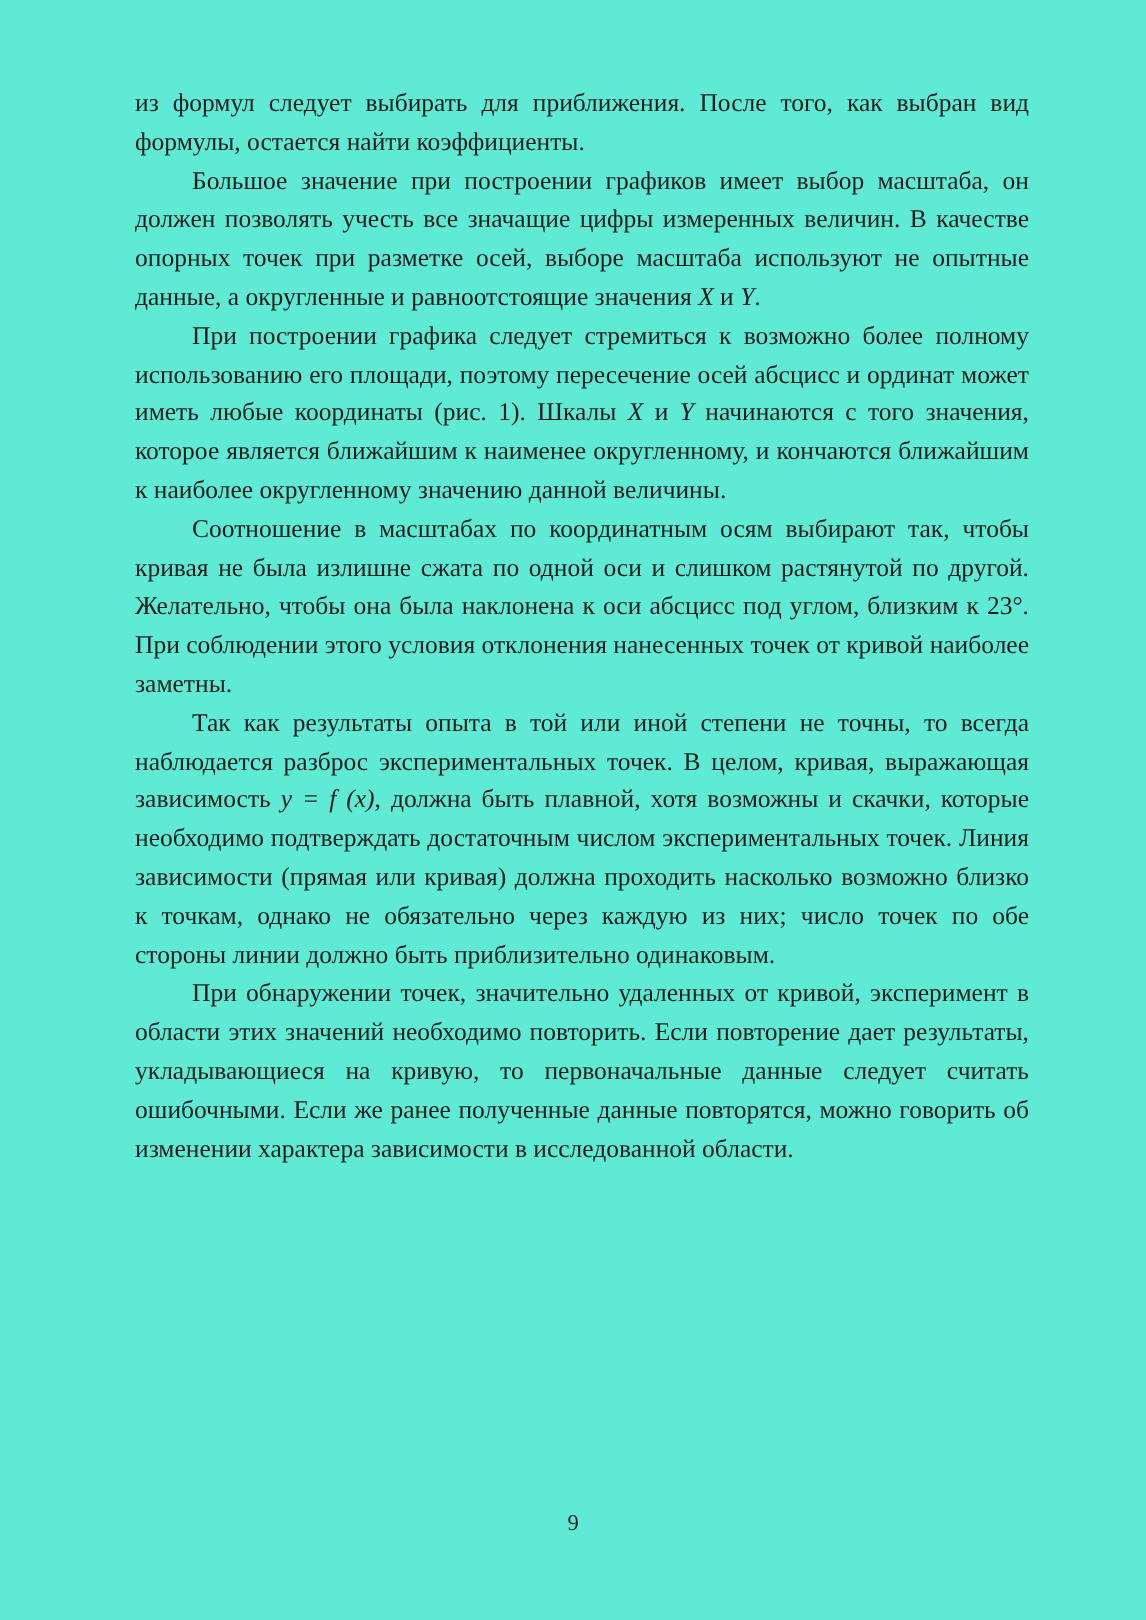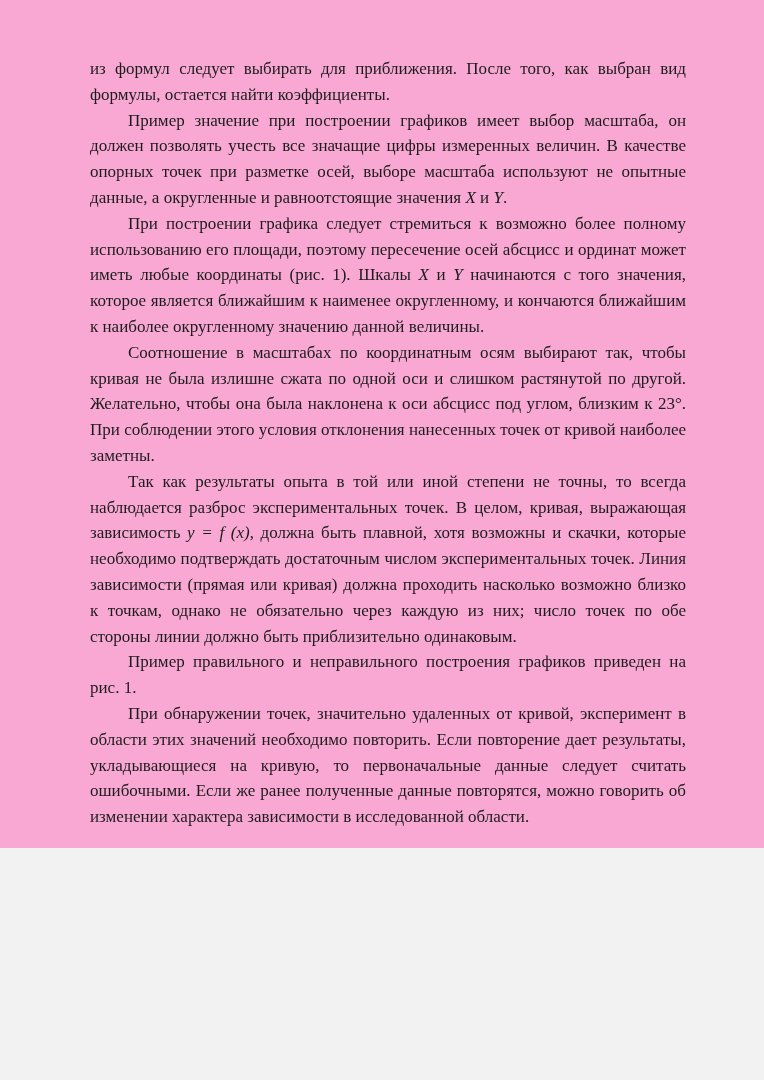--- a/index.html
+++ b/index.html
@@ -8,22 +8,22 @@
   }
   body {
     width: 764px;
     height: 1080px;
     background: #f2f2f2;
     font-family: "Liberation Serif", "DejaVu Serif", serif;
   }
   .page {
     position: relative;
     width: 764px;
-    height: 848px;
-    background: #f9a8d4;
+    height: 1080px;
+    background: #5eead4;
     color: #1c1c1c;
     overflow: hidden;
   }
   .content {
     position: absolute;
     left: 90px;
     top: 56px;
     width: 596px;
     font-size: 17px;
     line-height: 25.8px;
@@ -49,21 +49,20 @@
     font-size: 15px;
     color: #1c1c1c;
   }
 </style>
 </head>
 <body>
 
 <div class="page">
   <div class="content">
     <p class="para no-indent"><span>из формул следует выбирать для приближения. После того, как выбран вид формулы, остается найти коэффициенты.</span></p>
-    <p class="para"><span>Пример значение при построении графиков имеет выбор масштаба, он должен позволять учесть все значащие цифры измеренных величин. В качестве опорных точек при разметке осей, выборе масштаба используют не опытные данные, а округленные и равноотстоящие значения </span><span class="italic">X</span><span> и </span><span class="italic">Y</span><span>.</span></p>
+    <p class="para"><span>Большое значение при построении графиков имеет выбор масштаба, он должен позволять учесть все значащие цифры измеренных величин. В качестве опорных точек при разметке осей, выборе масштаба используют не опытные данные, а округленные и равноотстоящие значения </span><span class="italic">X</span><span> и </span><span class="italic">Y</span><span>.</span></p>
     <p class="para"><span>При построении графика следует стремиться к возможно более полному использованию его площади, поэтому пересечение осей абсцисс и ординат может иметь любые координаты (рис. 1). Шкалы </span><span class="italic">X</span><span> и </span><span class="italic">Y</span><span> начинаются с того значения, которое является ближайшим к наименее округленному, и кончаются ближайшим к наиболее округленному значению данной величины.</span></p>
     <p class="para"><span>Соотношение в масштабах по координатным осям выбирают так, чтобы кривая не была излишне сжата по одной оси и слишком растянутой по другой. Желательно, чтобы она была наклонена к оси абсцисс под углом, близким к 23°. При соблюдении этого условия отклонения нанесенных точек от кривой наиболее заметны.</span></p>
     <p class="para"><span>Так как результаты опыта в той или иной степени не точны, то всегда наблюдается разброс экспериментальных точек. В целом, кривая, выражающая зависимость </span><span class="italic">y = f (x)</span><span>, должна быть плавной, хотя возможны и скачки, которые необходимо подтверждать достаточным числом экспериментальных точек. Линия зависимости (прямая или кривая) должна проходить насколько возможно близко к точкам, однако не обязательно через каждую из них; число точек по обе стороны линии должно быть приблизительно одинаковым.</span></p>
-    <p class="para"><span>Пример правильного и неправильного построения графиков приведен на рис. 1.</span></p>
     <p class="para"><span>При обнаружении точек, значительно удаленных от кривой, эксперимент в области этих значений необходимо повторить. Если повторение дает результаты, укладывающиеся на кривую, то первоначальные данные следует считать ошибочными. Если же ранее полученные данные повторятся, можно говорить об изменении характера зависимости в исследованной области.</span></p>
   </div>
   <div class="page-number">9</div>
 </div>
 
 </body></html>

